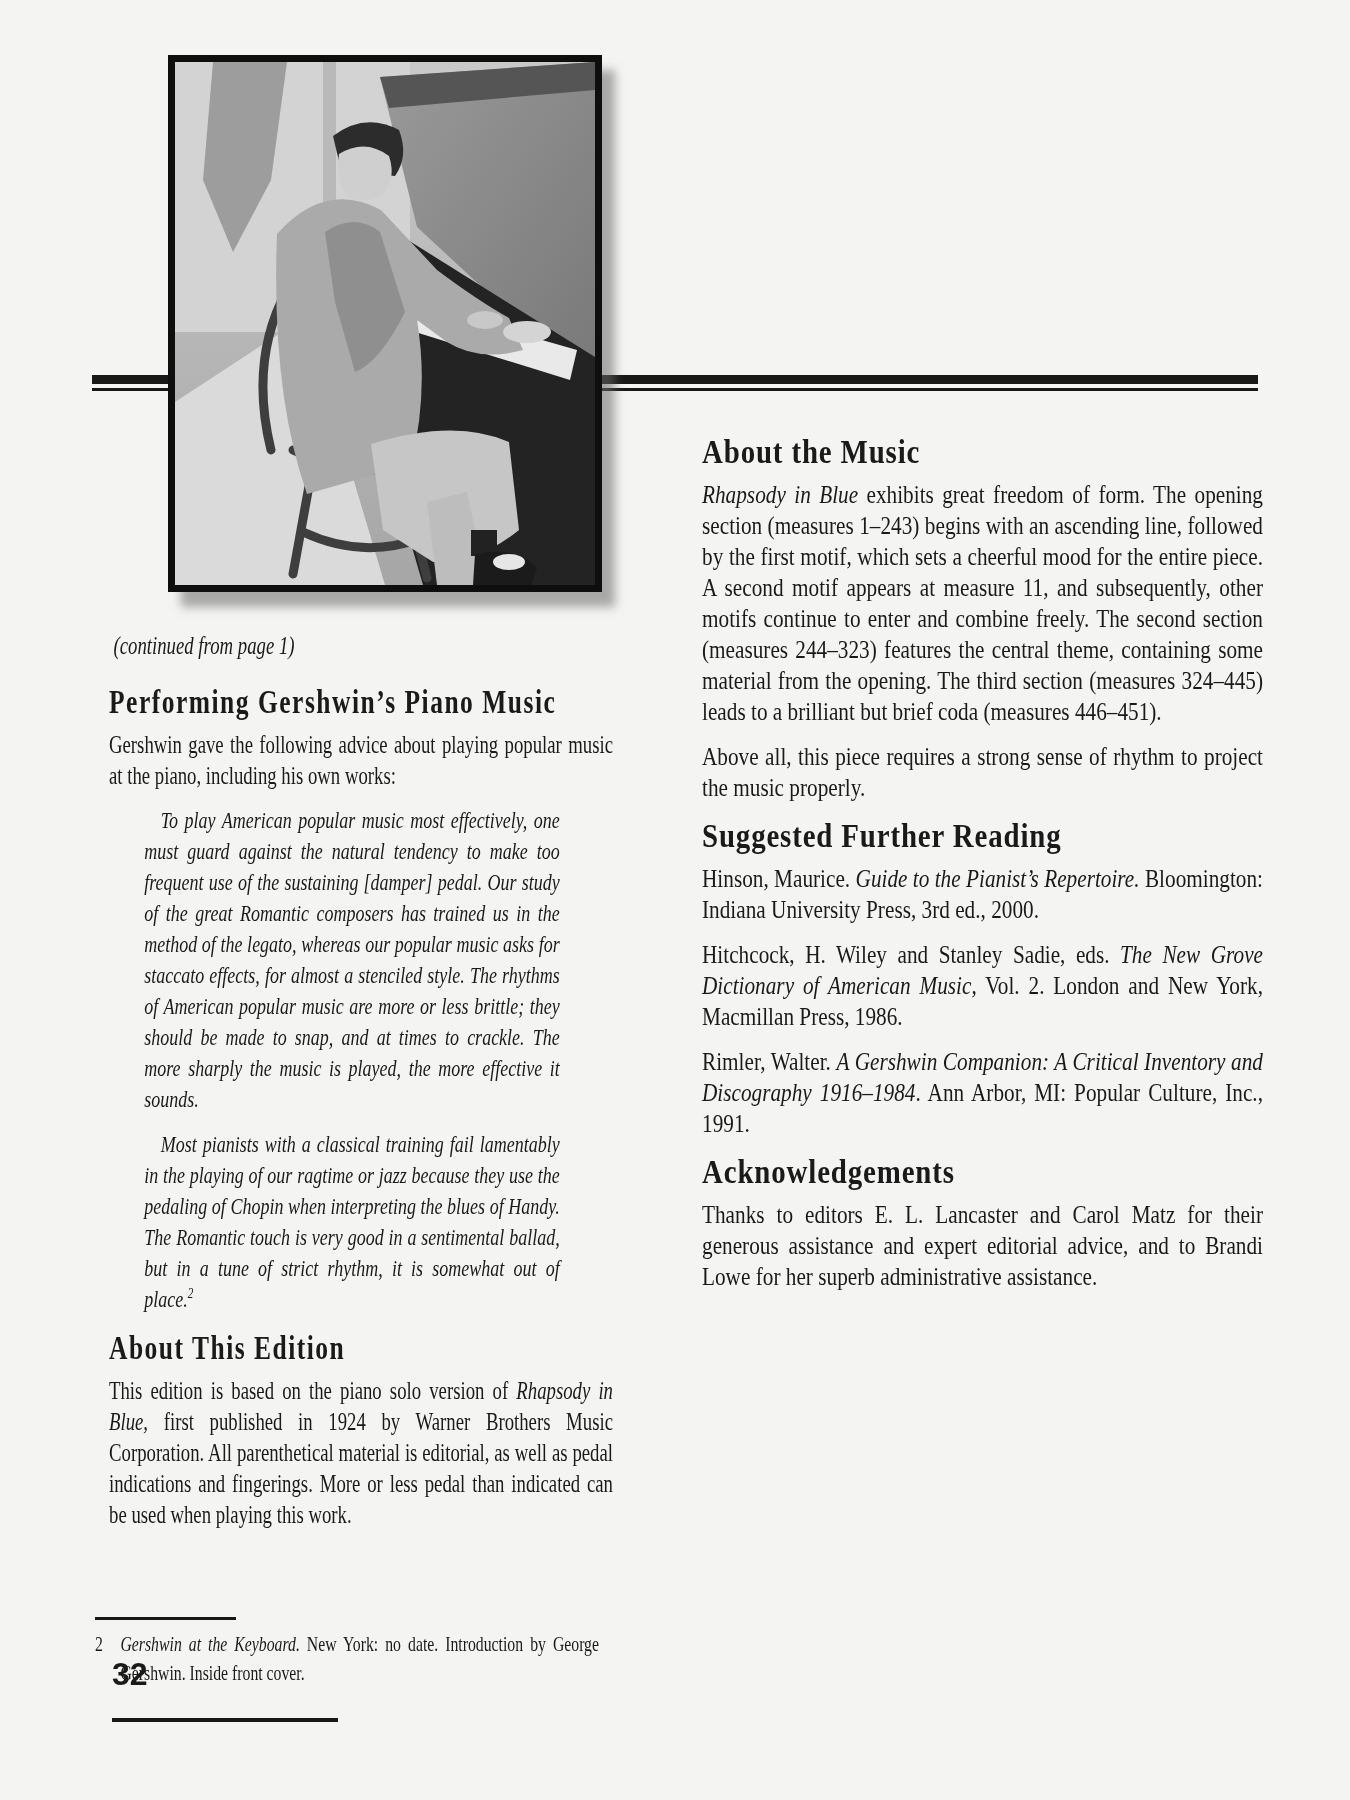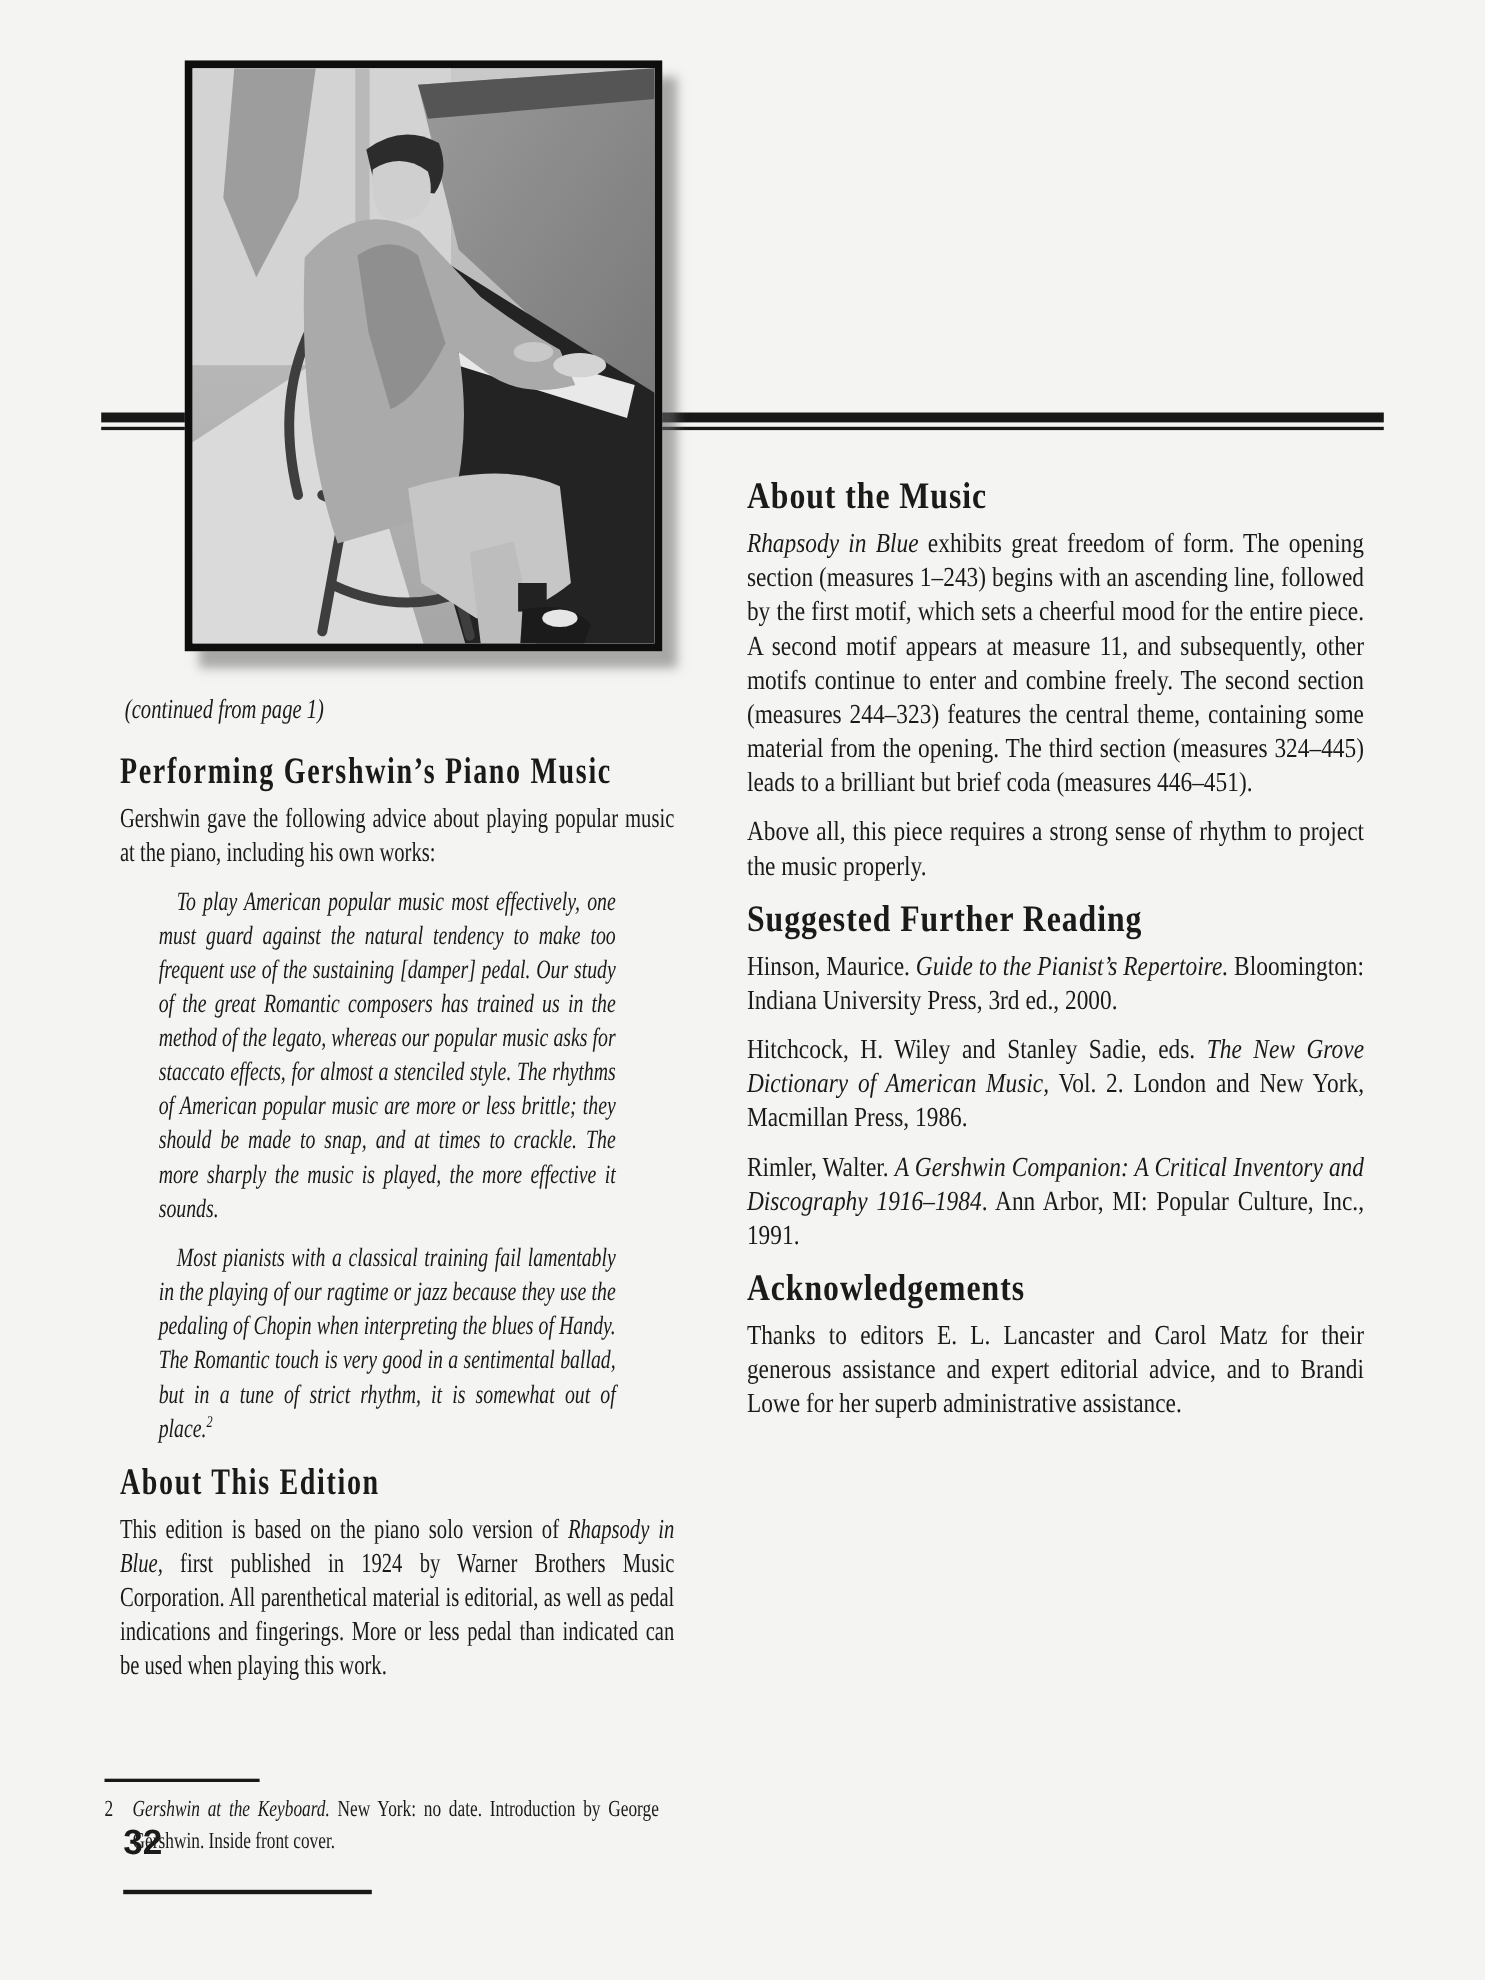--- a/index.html
+++ b/index.html
@@ -29,21 +29,21 @@
     border: 7px solid #0e0e0e;
     background: #bfbfbf;
     z-index: 2;
     box-shadow: 13px 15px 9px rgba(105,105,105,0.55);
   }
   .photo-frame svg { display: block; }
 
   
   .col { position: absolute; z-index: 3; }
   .col-left  { left: 109px;  top: 630px; width: 510px; }
-  .col-right { left: 679px; top: 433px; width: 565px; }
+  .col-right { left: 702px; top: 433px; width: 565px; }
   .cond75 { width: 672px; transform: scaleX(0.75); transform-origin: 0 0; }
   .cond85 { width: 660px; transform: scaleX(0.85); transform-origin: 0 0; }
 
   .continued { font-style: italic; font-size: 25px; line-height: 31px; margin: 0 0 22px 6px; }
 
   h2.sec { font-size: 34px; line-height: 38px; font-weight: bold; margin: 12px 0 8px 0; }
   .col-left  h2.sec { letter-spacing: 2px; }
   .col-right h2.sec { letter-spacing: 1px; }
   h2.sec.first { margin-top: 0; }
 

